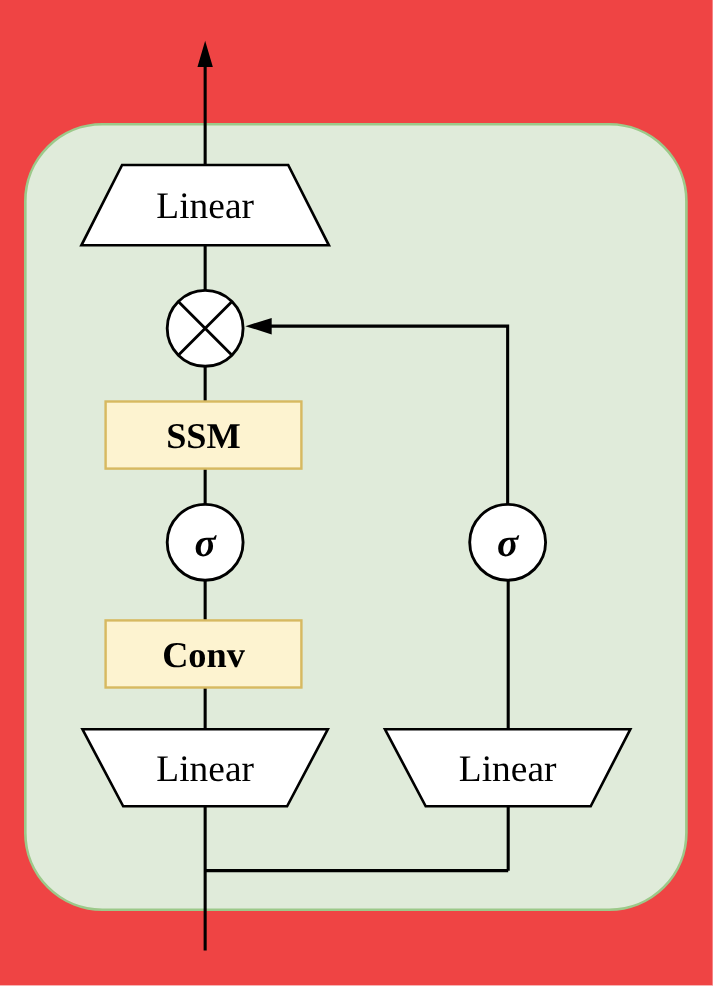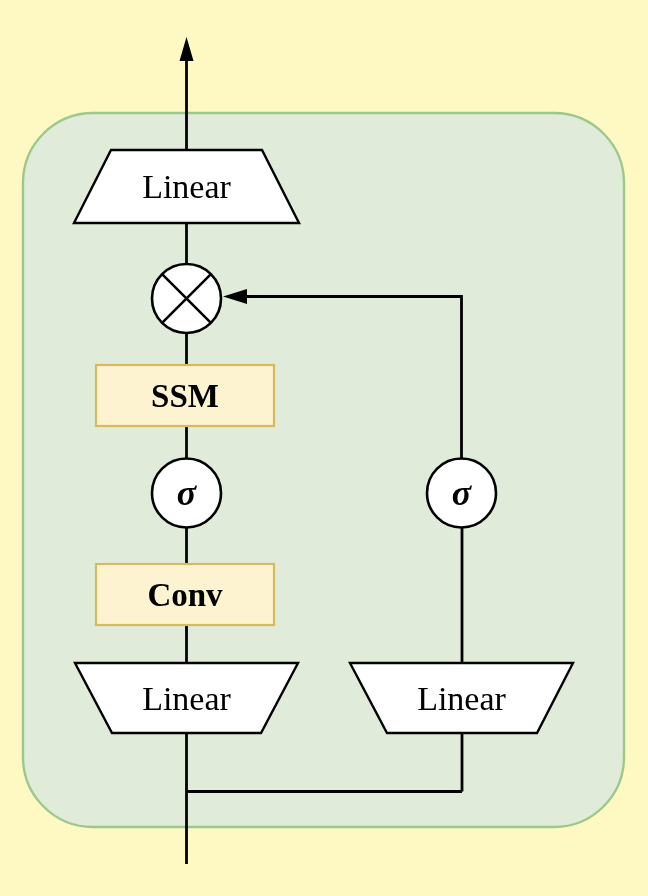--- a/index.html
+++ b/index.html
@@ -1,20 +1,20 @@
 <!DOCTYPE html>
 <html><head>
 <meta charset="utf-8">
 <style>
   html, body { margin: 0; padding: 0; background: #ffffff; }
   .stage {
     position: relative;
     width: 648px;
     height: 896px;
-    background: #fef9c3;
+    background: #ef4444;
     overflow: hidden;
   }
   svg { display: block; }
 
   .wire {
     fill: none;
     stroke: #000000;
     stroke-width: 2.8;
   }
   .arrowhead { fill: #000000; stroke: none; }

